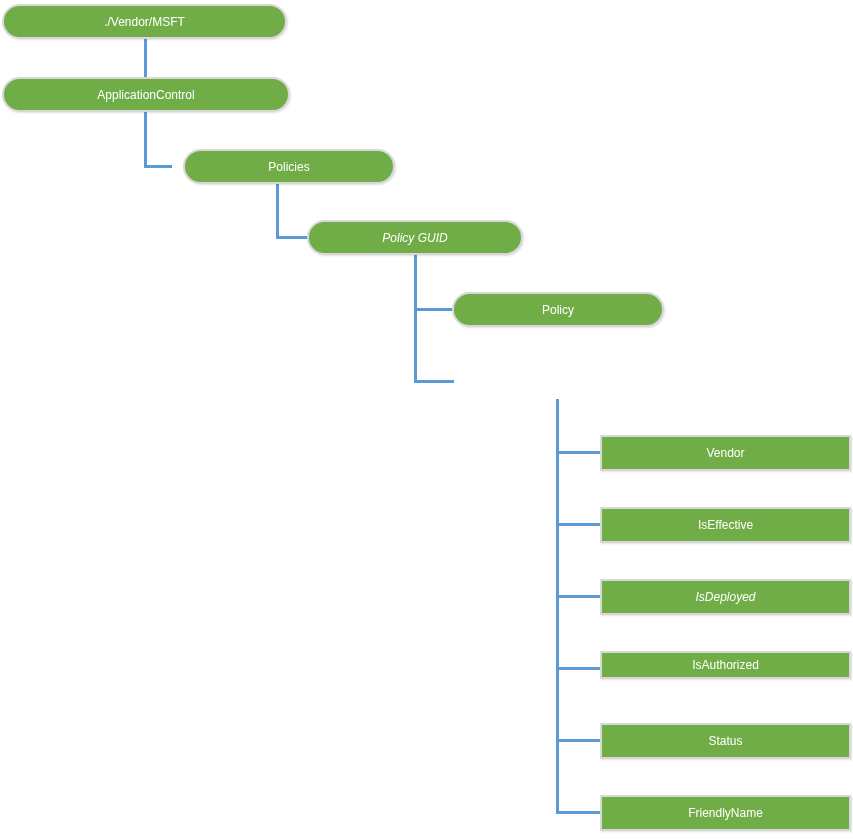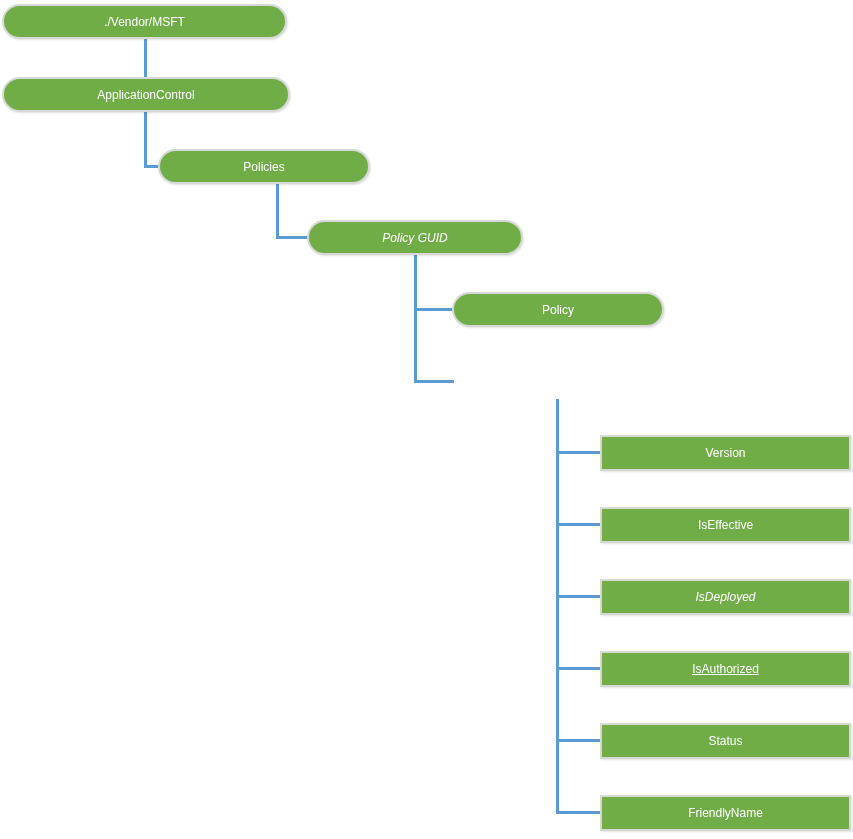--- a/index.html
+++ b/index.html
@@ -32,28 +32,28 @@
   .pill { border-radius: 18px; }
   .rect { border-radius: 0; }
   .italic { font-style: italic; }
   .conn {
     position: absolute;
     background: #5B9BD5;
   }
   
   .n-vendor        { left: 2px;   top: 4px;   width: 285px; height: 35px; }
   .n-appcontrol    { left: 2px;   top: 77px;  width: 288px; height: 35px; }
-  .n-policies      { left: 158px; top: 149px; width: 212px; height: 35px; text-align: center; }
+  .n-policies      { left: 183px; top: 149px; width: 212px; height: 35px; text-align: center; }
   .n-policyguid    { left: 307px; top: 220px; width: 216px; height: 35px; }
   .n-policy        { left: 452px; top: 292px; width: 212px; height: 35px; }
   .n-policyinfo    { left: 452px; top: 364px; width: 212px; height: 35px; }
   .n-version       { left: 600px; top: 435px; width: 251px; height: 36px; }
   .n-iseffective   { left: 600px; top: 507px; width: 251px; height: 36px; }
   .n-isdeployed    { left: 600px; top: 579px; width: 251px; height: 36px; font-style: italic; }
-  .n-isauthorized  { left: 600px; top: 651px; width: 251px; height: 36px; text-decoration: underline; }
+  .n-isauthorized  { left: 600px; top: 651px; width: 251px; height: 28px; }
   .n-status        { left: 600px; top: 723px; width: 251px; height: 36px; }
   .n-friendlyname  { left: 600px; top: 795px; width: 251px; height: 36px; }
   
   .c1  { left: 144px; top: 39px;  width: 3px;  height: 38px;  }
   .c2  { left: 144px; top: 112px; width: 3px;  height: 56px;  }
   .c3  { left: 144px; top: 165px; width: 28px; height: 3px;   }
   .c4  { left: 276px; top: 184px; width: 3px;  height: 55px;  }
   .c5  { left: 276px; top: 236px; width: 33px; height: 3px;   }
   .c6  { left: 414px; top: 255px; width: 3px;  height: 128px; }
   .c7  { left: 414px; top: 308px; width: 40px; height: 3px;   }
@@ -85,20 +85,20 @@
   <div class="conn c12"></div>
   <div class="conn c13"></div>
   <div class="conn c14"></div>
   <div class="conn c15"></div>
 
   <div class="node pill n-vendor">./Vendor/MSFT</div>
   <div class="node pill n-appcontrol">ApplicationControl</div>
   <div class="node pill n-policies">Policies</div>
   <div class="node pill italic n-policyguid">Policy GUID</div>
   <div class="node pill n-policy">Policy</div>
-  <div class="node rect n-version">Version</div>
+  <div class="node rect n-version">Vendor</div>
   <div class="node rect n-iseffective">IsEffective</div>
   <div class="node rect n-isdeployed">IsDeployed</div>
   <div class="node rect n-isauthorized">IsAuthorized</div>
   <div class="node rect n-status">Status</div>
   <div class="node rect n-friendlyname">FriendlyName</div>
 
 </div>
 
 </body></html>

